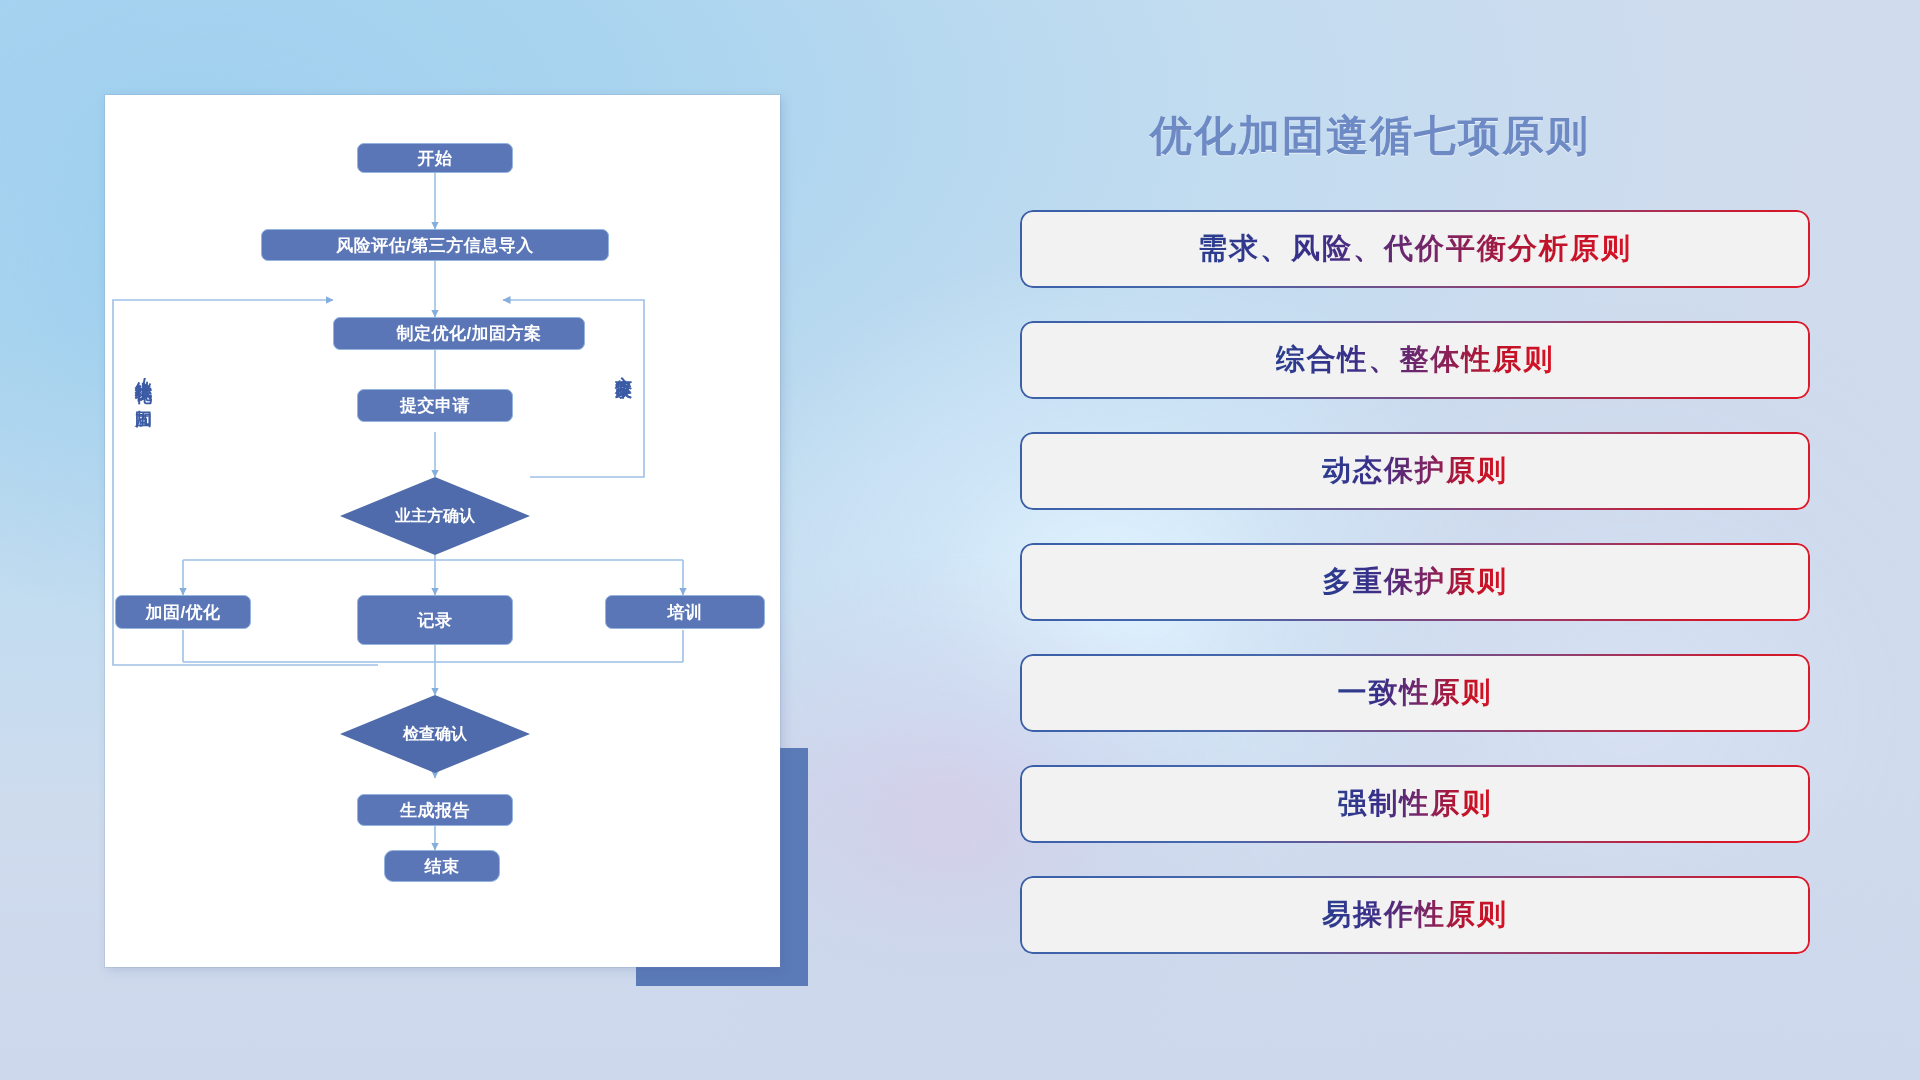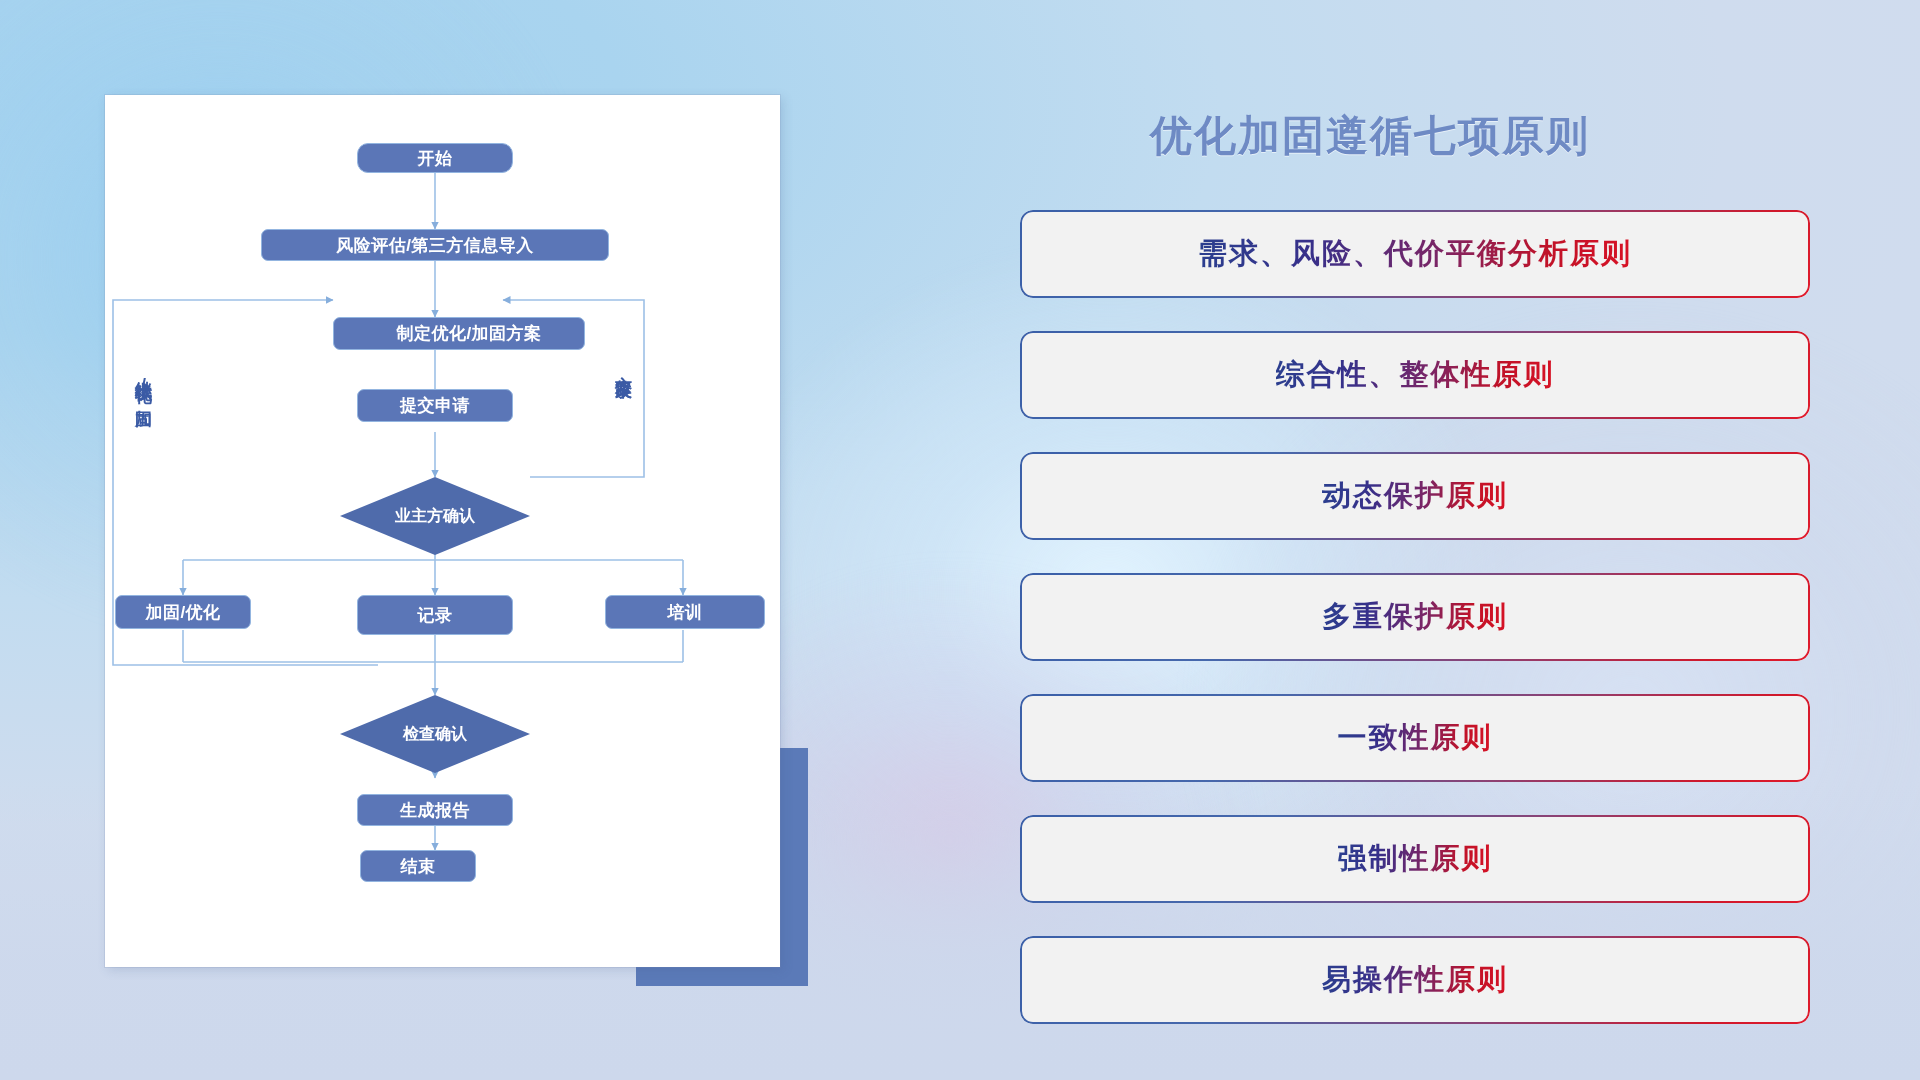--- a/index.html
+++ b/index.html
@@ -98,21 +98,21 @@
     position:absolute;left:130px;top:18px;
     font-size:42px;font-weight:bold;
     color:#6e8ac4;
     letter-spacing:2px;
     text-shadow:0 1px 0 rgba(255,255,255,.55);
     white-space:nowrap;
   }
   #principles-list{position:absolute;left:0;top:120px;width:800px;}
   .principle-card{
     position:relative;
-    height:88px;width:790px;
+    height:78px;width:790px;
     margin-bottom:33px;
     background:#f2f2f2;
     border-radius:13px;
     display:flex;align-items:center;justify-content:center;
     box-sizing:border-box;
   }
   .principle-card::before{
     content:"";
     position:absolute;inset:0;
     border-radius:13px;
@@ -183,21 +183,21 @@
       <line x1="578" y1="535" x2="578" y2="567"></line>
       <path d="M78,567 L578,567"></path>
       <line x1="330" y1="567" x2="330" y2="600" marker-end="url(#arw)"></line>
 
       <line x1="330" y1="638" x2="330" y2="683" marker-end="url(#arw)"></line>
 
       <line x1="330" y1="714" x2="330" y2="755" marker-end="url(#arw)"></line>
     </g>
   </svg>
 
-  <div class="node-box" style="left:252px;top:48px;width:156px;height:30px;border-radius:11px;">
+  <div class="node-box" style="left:252px;top:48px;width:156px;height:30px;">
     <span>开始</span>
   </div>
 
   <div class="node-box" style="left:156px;top:134px;width:348px;height:32px;">
     <span>风险评估/第三方信息导入</span>
   </div>
 
   <div class="node-box" style="left:228px;top:222px;width:252px;height:33px;padding-left:20px;">
     <span>制定优化/加固方案</span>
   </div>
@@ -208,38 +208,38 @@
 
   <div class="node-diamond" style="left:235px;top:382px;width:190px;height:78px;">
     <div class="dshape"></div>
     <span>业主方确认</span>
   </div>
 
   <div class="node-box" style="left:10px;top:500px;width:136px;height:34px;">
     <span>加固/优化</span>
   </div>
 
-  <div class="node-box" style="left:252px;top:500px;width:156px;height:40px;">
+  <div class="node-box" style="left:252px;top:500px;width:156px;height:50px;">
     <span>记录</span>
   </div>
 
   <div class="node-box" style="left:500px;top:500px;width:160px;height:34px;justify-content:center;">
     <span>培训</span>
   </div>
 
   <div class="node-diamond" style="left:235px;top:600px;width:190px;height:78px;">
     <div class="dshape"></div>
     <span>检查确认</span>
   </div>
 
   <div class="node-box" style="left:252px;top:683px;width:156px;height:32px;margin-top:16px;">
     <span>生成报告</span>
   </div>
 
-  <div class="node-box" style="left:255px;top:755px;width:116px;height:32px;">
+  <div class="node-box" style="left:279px;top:755px;width:116px;height:32px;border-radius:9px;">
     <span>结束</span>
   </div>
 
   <div class="vlabel" style="left:30px;top:272px;">继续优化/加固</div>
   <div class="vlabel" style="left:510px;top:268px;">方案修改</div>
 
 </div>
 
 <div id="right-panel">
 

